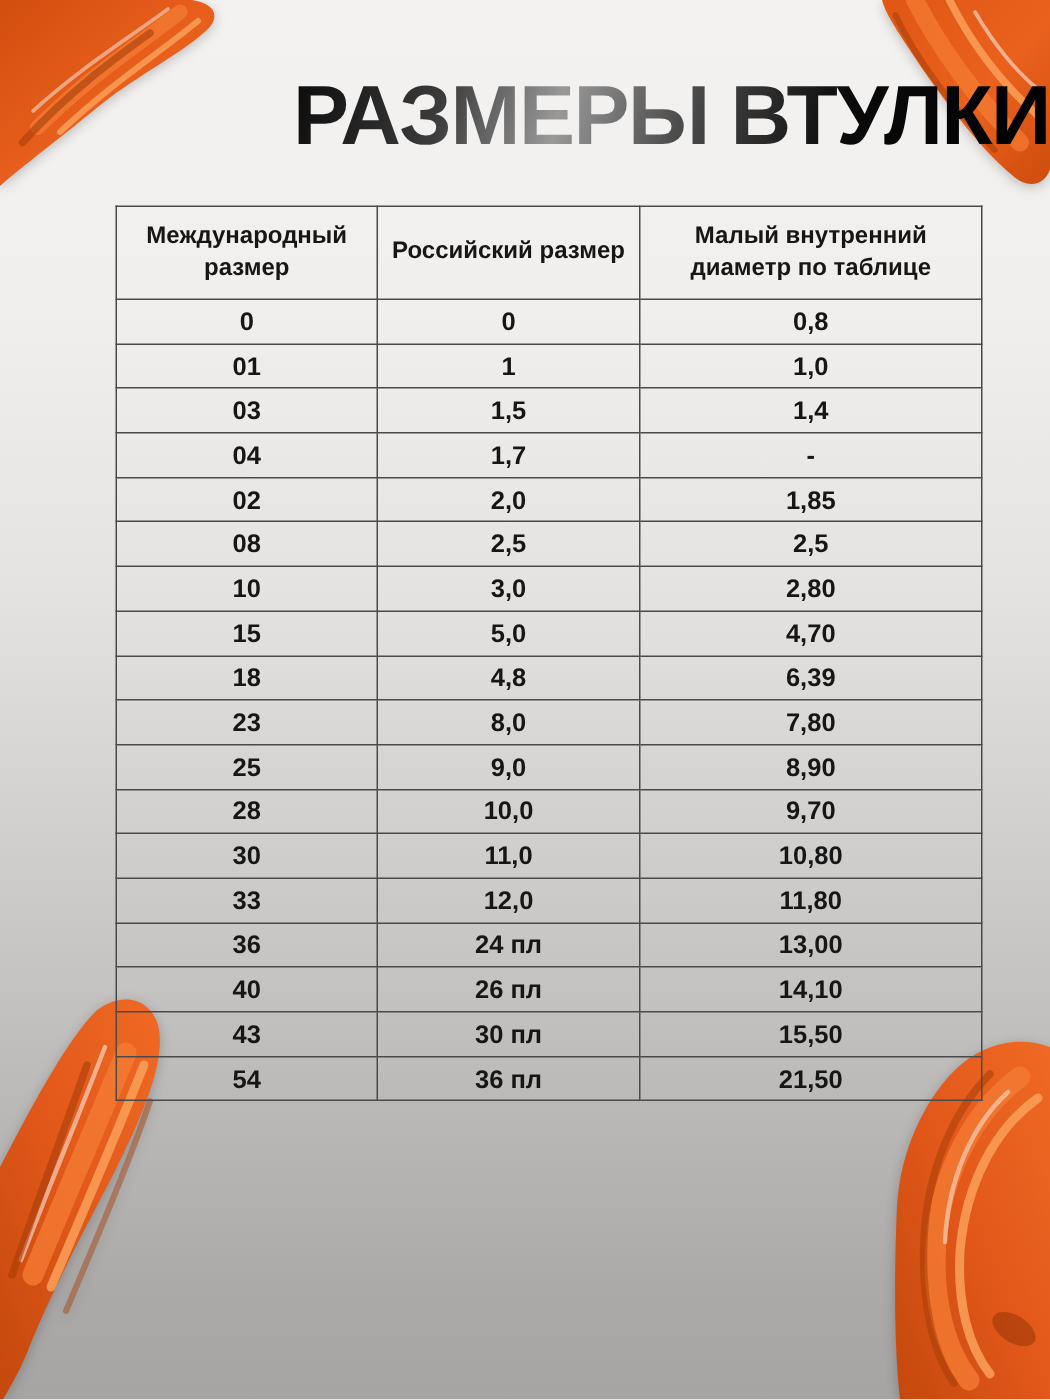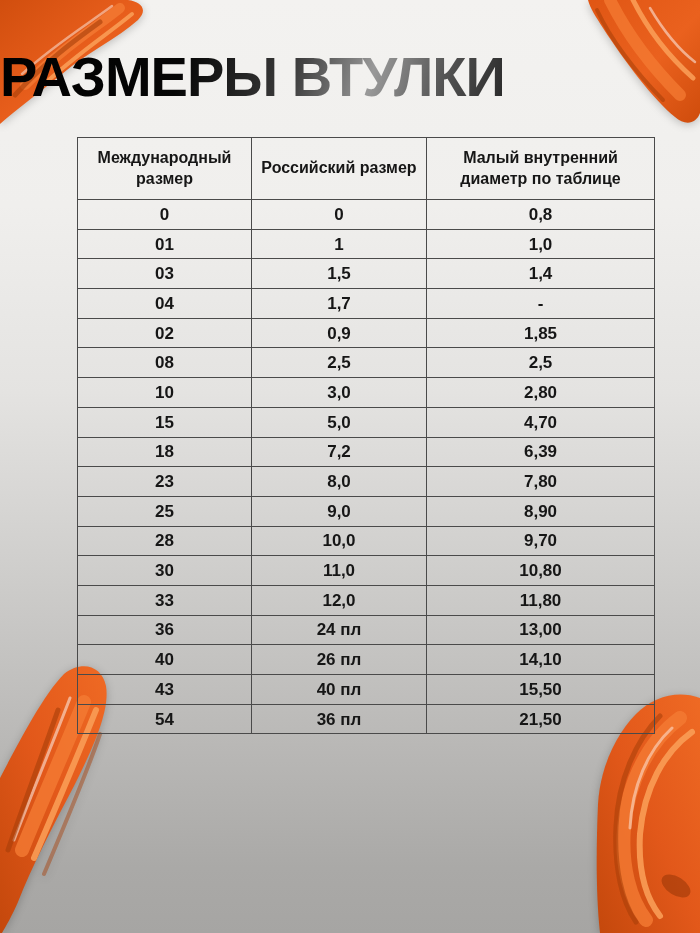--- a/index.html
+++ b/index.html
@@ -13,21 +13,21 @@
     background:linear-gradient(180deg,#f3f2f0 0%,#f0efed 22%,#e4e3e1 42%,#d0cfcd 60%,#bbbab8 78%,#aaa9a7 93%,#a6a5a3 100%);
     overflow:hidden;
   }
   .smear{position:absolute;filter:drop-shadow(0 2px 4px rgba(0,0,0,0.22));z-index:1;}
   .smear.tl{left:0;top:0;}
   .smear.tr{left:555px;top:0;}
   .smear.bl{left:0;top:650px;}
   .smear.br{left:588px;top:688px;}
   .title{
     position:absolute;top:48px;left:0;width:100%;
-    margin:0;text-align:left;z-index:2;
+    margin:0;text-align:right;z-index:2;
     font-size:56px;font-weight:800;letter-spacing:-1px;line-height:1.05;
     background:linear-gradient(105deg,#000 0%,#060606 26%,#3c3c3c 42%,#999 53%,#4f4f4f 64%,#0a0a0a 80%,#000 100%);
     -webkit-background-clip:text;background-clip:text;
     -webkit-text-fill-color:transparent;color:transparent;
   }
   table.size-table{
     position:absolute;left:77px;top:137px;width:577px;z-index:2;
     border-collapse:collapse;table-layout:fixed;
     background:transparent;
   }
@@ -145,41 +145,41 @@
           <td>1,5</td>
           <td>1,4</td>
         </tr>
         <tr>
           <td>04</td>
           <td>1,7</td>
           <td>-</td>
         </tr>
         <tr>
           <td>02</td>
-          <td>0,9</td>
+          <td>2,0</td>
           <td>1,85</td>
         </tr>
         <tr>
           <td>08</td>
           <td>2,5</td>
           <td>2,5</td>
         </tr>
         <tr>
           <td>10</td>
           <td>3,0</td>
           <td>2,80</td>
         </tr>
         <tr>
           <td>15</td>
           <td>5,0</td>
           <td>4,70</td>
         </tr>
         <tr>
           <td>18</td>
-          <td>7,2</td>
+          <td>4,8</td>
           <td>6,39</td>
         </tr>
         <tr>
           <td>23</td>
           <td>8,0</td>
           <td>7,80</td>
         </tr>
         <tr>
           <td>25</td>
           <td>9,0</td>
@@ -205,21 +205,21 @@
           <td>24 пл</td>
           <td>13,00</td>
         </tr>
         <tr>
           <td>40</td>
           <td>26 пл</td>
           <td>14,10</td>
         </tr>
         <tr>
           <td>43</td>
-          <td>40 пл</td>
+          <td>30 пл</td>
           <td>15,50</td>
         </tr>
         <tr>
           <td>54</td>
           <td>36 пл</td>
           <td>21,50</td>
         </tr>
       </tbody>
   </table>
 

